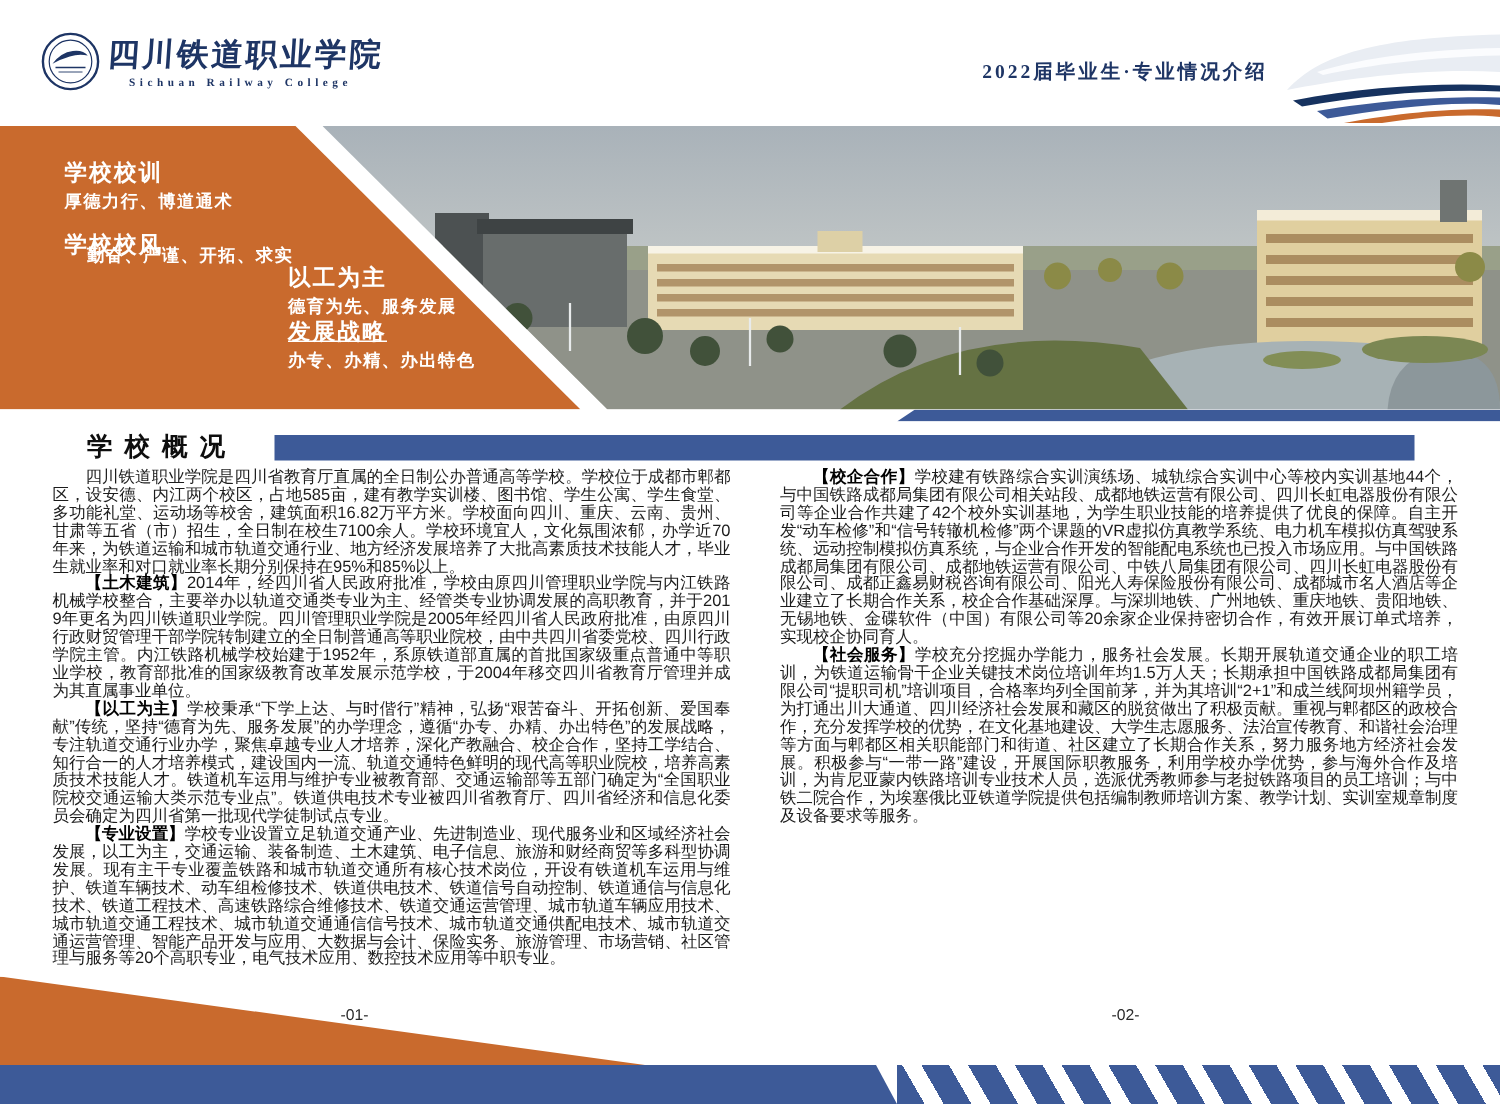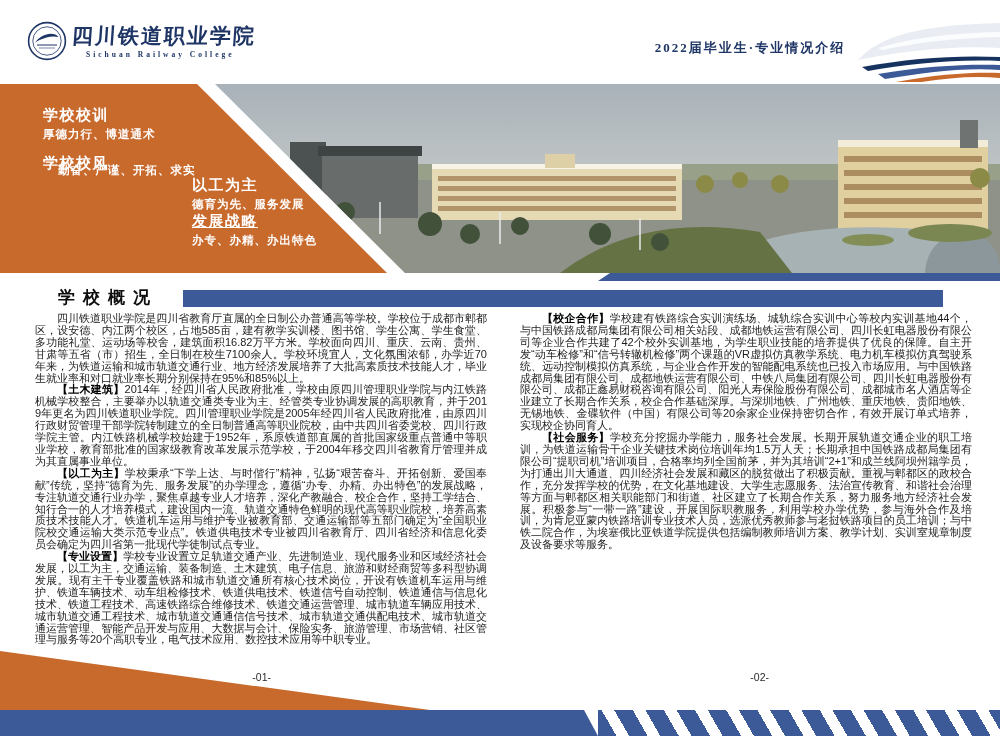--- a/index.html
+++ b/index.html
@@ -41,22 +41,22 @@
   .sec-band{position:absolute;left:183px;top:290px;width:760px;height:17px;background:#3d5a98;}
 
   
   .col{position:absolute;top:313px;width:452px;font-size:11px;line-height:11.9px;
        color:#1c1c1c;text-align:justify;word-break:break-all;}
   .col-left{left:35px;} .col-right{left:520px;}
   .col p{margin:0;text-indent:2em;}
   .plabel{font-weight:700;color:#000;font-family:Liberation Serif, serif;}
 
   
-  .pageno{position:absolute;top:671px;width:44px;text-align:right;font-size:10.5px;color:#2a2a2a;}
-  .pageno-left{left:227px;} .pageno-right{left:725px;}
+  .pageno{position:absolute;top:671px;width:44px;text-align:left;font-size:10.5px;color:#2a2a2a;}
+  .pageno-left{left:227px;} .pageno-right{left:741px;}
 
   
   .orange-triangle{position:absolute;left:0;top:651px;width:430px;height:59px;background:#c96a2d;
                    clip-path:polygon(0 0,100% 100%,0 100%);}
   .bottom-band{position:absolute;left:0;top:710px;width:598px;height:26px;background:#3d5a98;
                clip-path:polygon(0 0,calc(100% - 14px) 0,100% 100%,0 100%);}
   .bottom-stripes{position:absolute;left:598px;top:710px;width:402px;height:26px;
                   background:repeating-linear-gradient(60deg,#3d5a98 0 16px,#ffffff 16px 27px);}
 </style>
 </head>

